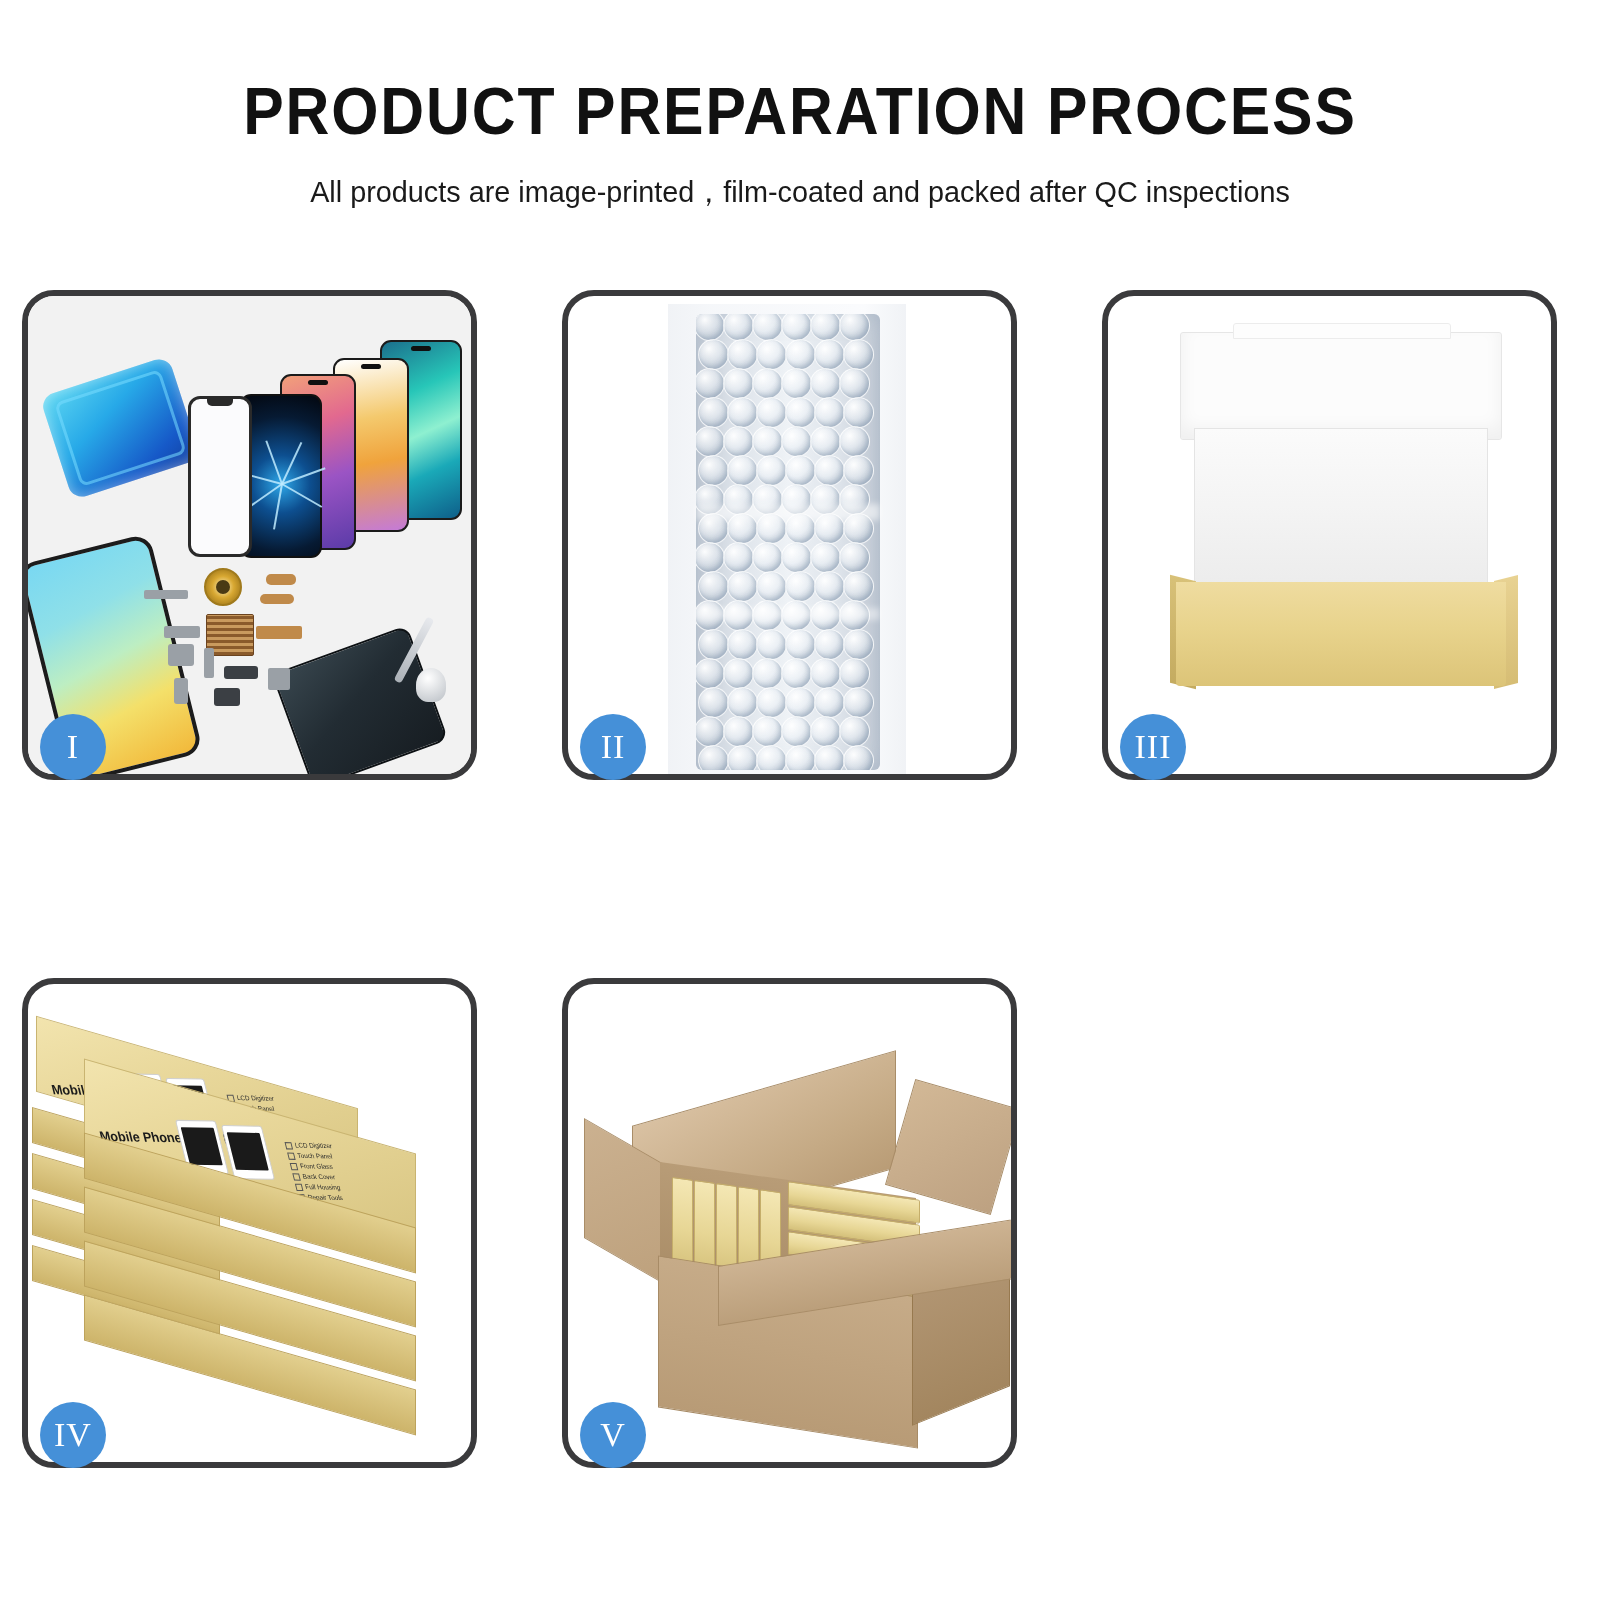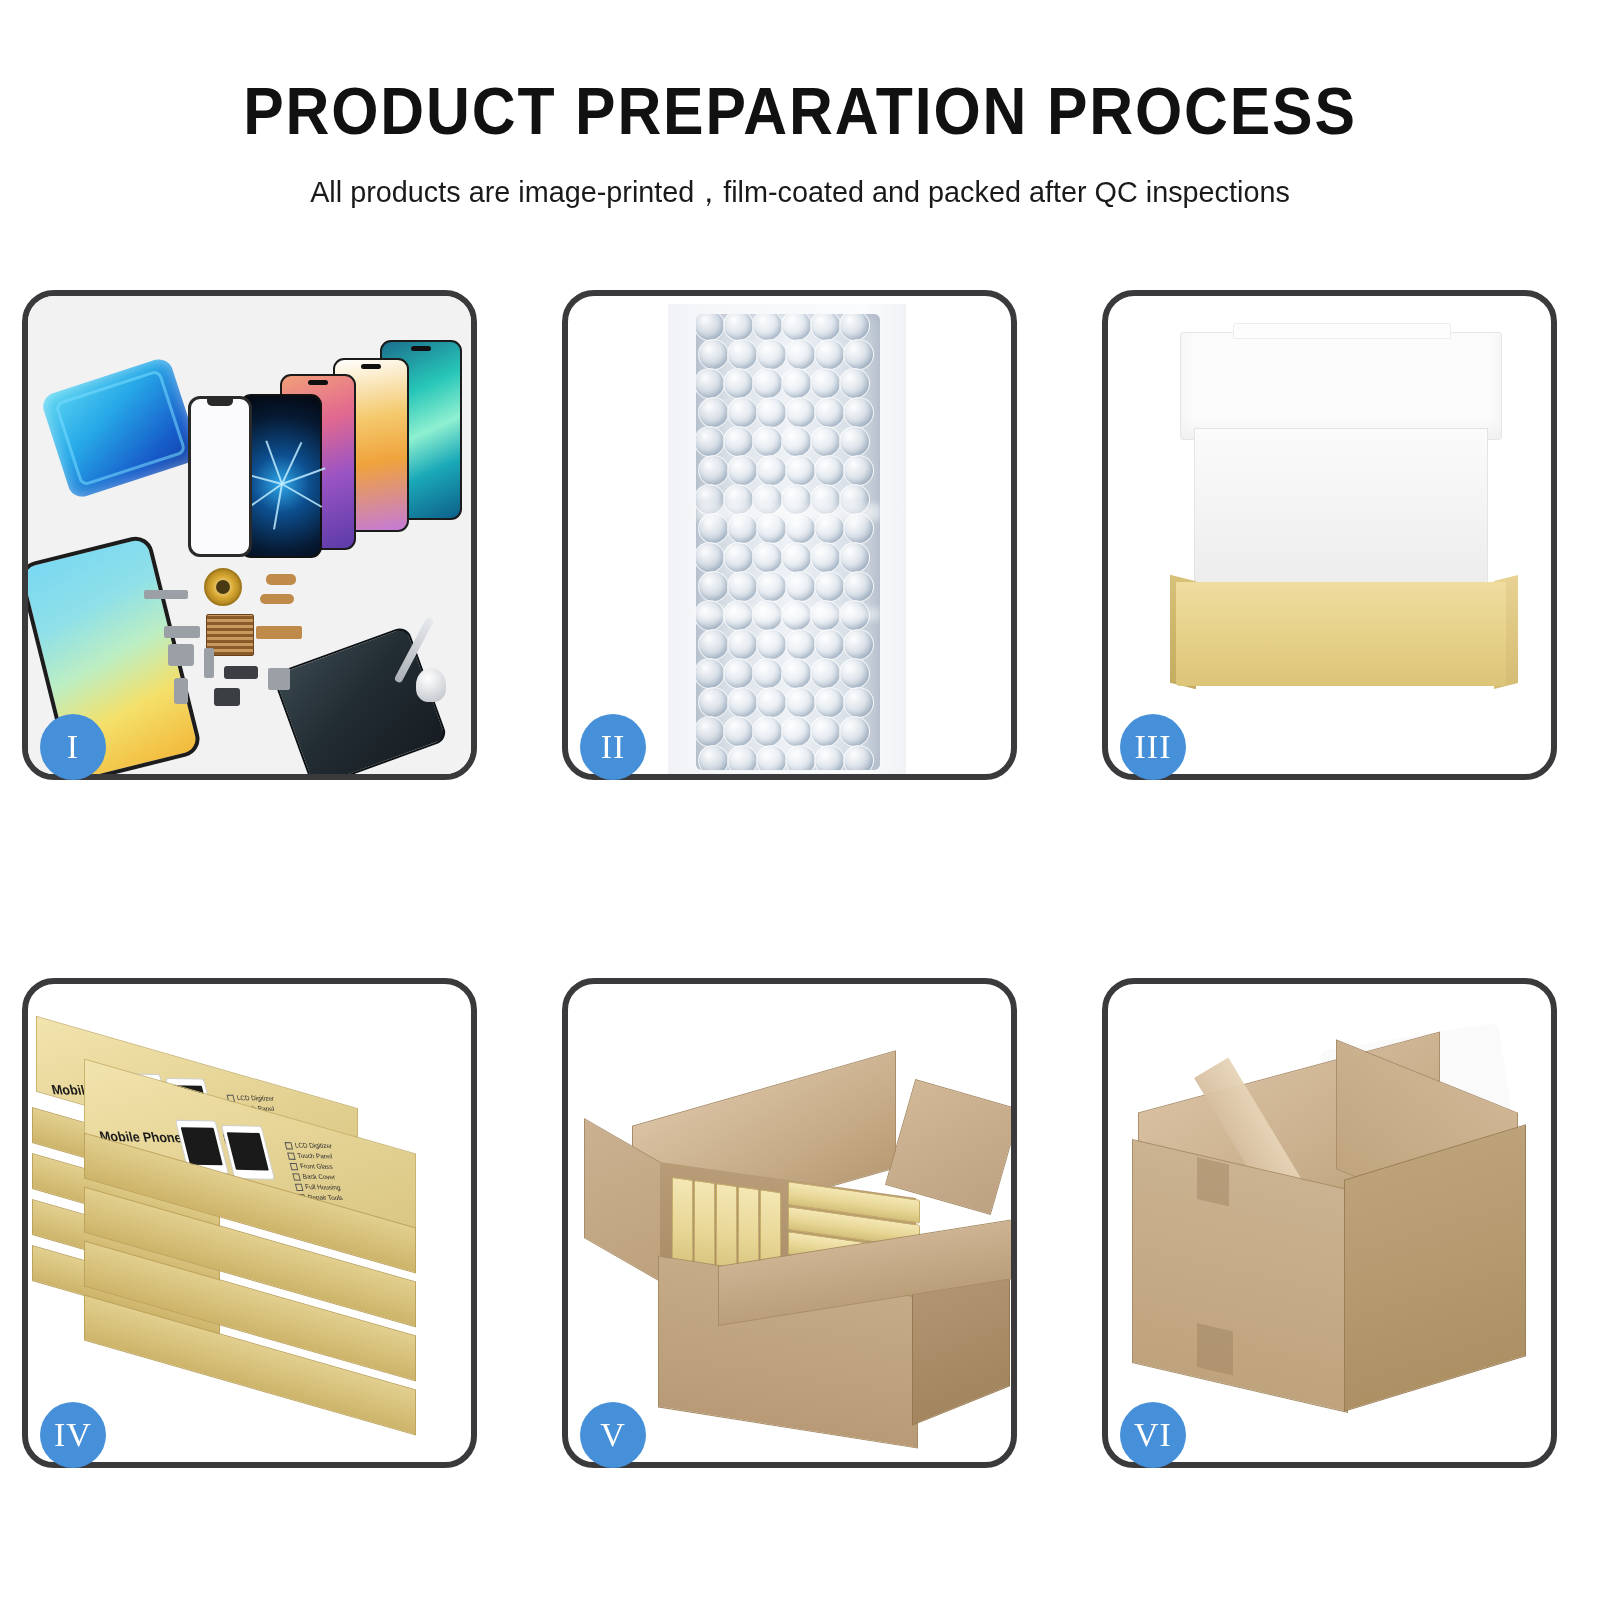--- a/index.html
+++ b/index.html
@@ -461,29 +461,15 @@
             <span class="gbar" style="left: 120px; top: 54px; width: 130px; height: 22px;"></span>
             <span class="gbar" style="left: 120px; top: 79px; width: 130px; height: 22px;"></span>
           </div>
         <div class="k-front"></div>
         <div class="k-right"></div>
         <div class="k-flapFront"></div>
       </div>
       <div class="badge">V</div>
     </div>
 
-    <div class="panel p-c3">
-      <div class="pinner">
-        <div class="s-white"></div>
-        <div class="s-top"></div>
-        <div class="s-top2"></div>
-        <div class="s-tape"></div>
-        <div class="s-front">
-          <span class="s-patch" style="left:64px;top:2px;width:32px;height:42px;"></span>
-          <span class="s-patch" style="left:64px;top:168px;width:36px;height:44px;"></span>
-        </div>
-        <div class="s-right"></div>
-      </div>
-      <div class="badge">VI</div>
-    </div>
 
   </div>
 </div>
 
 </body></html>

